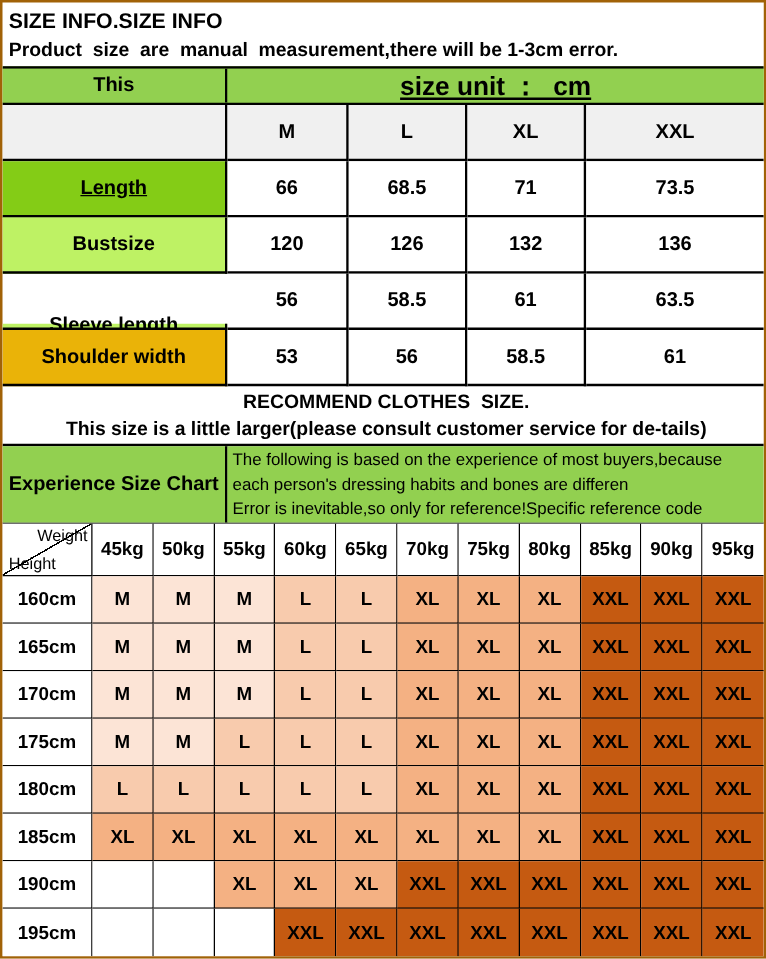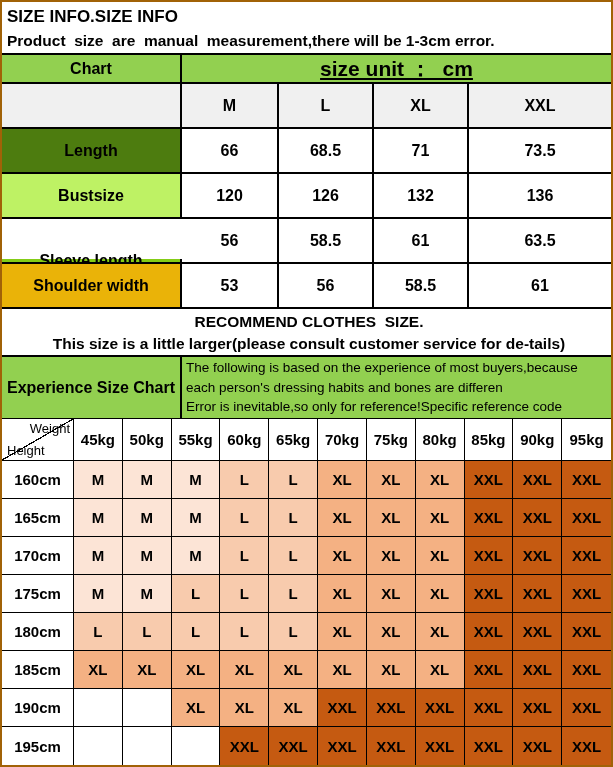--- a/index.html
+++ b/index.html
@@ -51,41 +51,41 @@
 <body>
 
 <div class="page">
 
   <div class="titles">
     <div class="title1">SIZE INFO.SIZE INFO</div>
     <div class="title2">Product  size  are  manual  measurement,there will be 1-3cm error.</div>
   </div>
 
   <div class="coat-row green" style="background: rgb(146, 208, 80);">
-    <div class="coat-cell green" style="background: rgb(146, 208, 80);">Chart</div>
+    <div class="coat-cell green" style="background: rgb(146, 208, 80);">This</div>
     <div class="unit-cell green" style="background: rgb(146, 208, 80);">size unit ：  cm</div>
   </div>
 
   <div class="size-table" id="size-table">
       <div class="st-cell" style="background: rgb(240, 240, 240);"></div>
       <div class="st-cell" style="background: rgb(240, 240, 240);">M</div>
       <div class="st-cell" style="background: rgb(240, 240, 240);">L</div>
       <div class="st-cell" style="background: rgb(240, 240, 240);">XL</div>
       <div class="st-cell" style="background: rgb(240, 240, 240);">XXL</div>
-      <div class="st-cell" style="background: #4d7c0f;">Length</div>
+      <div class="st-cell" style="background: #84cc16; text-decoration: underline;">Length</div>
       <div class="st-cell">66</div>
       <div class="st-cell">68.5</div>
       <div class="st-cell">71</div>
       <div class="st-cell">73.5</div>
       <div class="st-cell" style="background: #bef264;">Bustsize</div>
       <div class="st-cell">120</div>
       <div class="st-cell">126</div>
       <div class="st-cell">132</div>
       <div class="st-cell">136</div>
-      <div class="st-cell" style="background: #84cc16; margin-top: 40px;">Sleeve length</div>
+      <div class="st-cell" style="background: #bef264; margin-top: 40px;">Sleeve length</div>
       <div class="st-cell">56</div>
       <div class="st-cell">58.5</div>
       <div class="st-cell">61</div>
       <div class="st-cell">63.5</div>
       <div class="st-cell" style="background: #eab308;">Shoulder width</div>
       <div class="st-cell">53</div>
       <div class="st-cell">56</div>
       <div class="st-cell">58.5</div>
       <div class="st-cell">61</div>
     </div>

